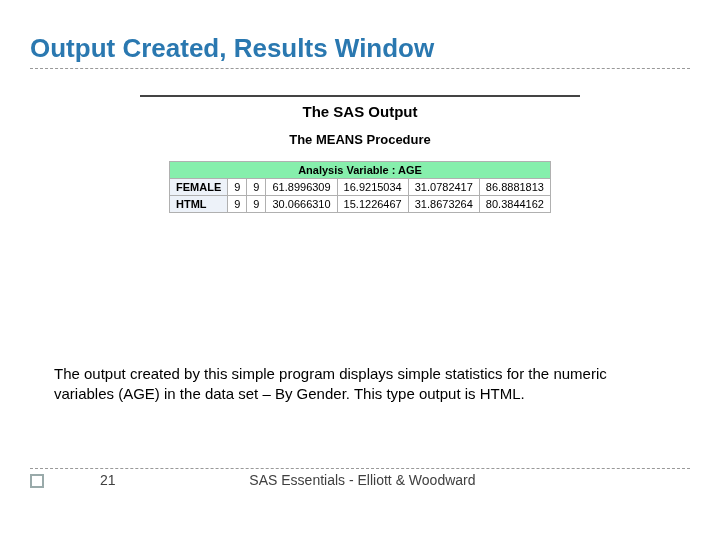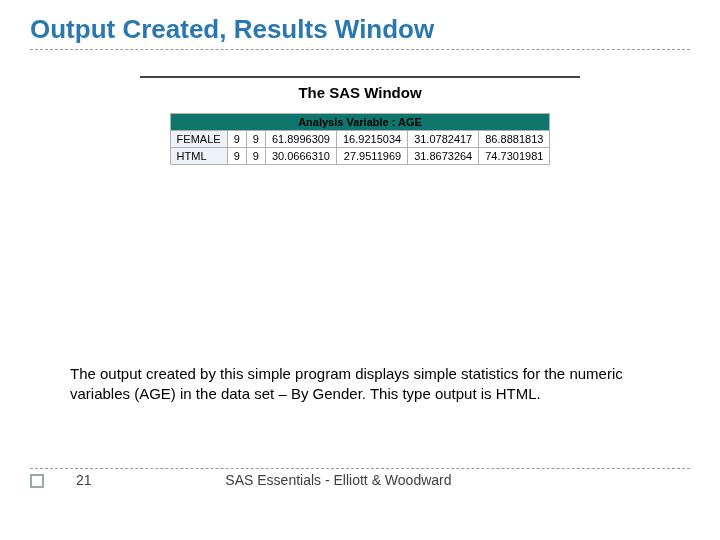--- a/index.html
+++ b/index.html
@@ -9,21 +9,21 @@
     height: 540px;
     background: #fff;
     font-family: Arial, Helvetica, sans-serif;
     color: #000;
   }
   .slide {
     width: 720px;
     height: 540px;
     position: relative;
     box-sizing: border-box;
-    padding: 4px 30px 0 30px;
+    padding: 23px 30px 0 30px;
   }
   .title {
     color: #2a78b0;
     font-size: 26px;
     font-weight: bold;
     margin: 10px 0 4px 0;
     font-family: Arial, sans-serif;
   }
   .dashed-rule {
     border: none;
@@ -55,65 +55,64 @@
   table.means {
     border-collapse: collapse;
     margin: 0 auto;
     font-size: 11px;
   }
   table.means th, table.means td {
     border: 1px solid #b0b0b0;
     padding: 2px 6px;
   }
   table.means thead th {
-    background: #0f766e;
+    background: #86efac;
     font-weight: bold;
     text-align: center;
   }
   table.means .hdr-span {
     text-align: center;
     font-weight: bold;
   }
   table.means td.rowhdr {
     background: #edf2f9;
-    font-weight: normal;
+    font-weight: bold;
   }
   table.means td.num {
     text-align: right;
   }
   .desc {
     position: absolute;
     left: 54px;
     right: 50px;
     top: 364px;
     font-size: 15px;
     line-height: 1.3;
     font-family: Arial, sans-serif;
-    margin-left: 16px;
   }
   .footer-rule {
     position: absolute;
     left: 30px;
     right: 30px;
     top: 460px;
     border: none;
     border-top: 1px dashed #999;
   }
   .footer {
     position: absolute;
     left: 30px;
     right: 30px;
     top: 472px;
     font-size: 14px;
     color: #404040;
     font-family: Arial, sans-serif;
   }
   .footer .pagenum {
     display: inline-block;
-    margin-left: 20px;
+    margin-left: 44px;
     margin-right: 130px;
   }
   .footer .marker {
     display: inline-block;
     width: 10px;
     height: 10px;
     border: 2px solid #9aa;
     vertical-align: middle;
     margin-right: 8px;
   }
@@ -121,21 +120,22 @@
 </head>
 <body>
 
 <div class="slide">
 
   <div class="title">Output Created, Results Window</div>
   <hr class="dashed-rule">
 
   <div class="sas-block">
     <hr class="sas-hr">
-    <div class="sas-title">The SAS Window</div>
+    <div class="sas-title">The SAS Output</div>
+    <div class="sas-proc">The MEANS Procedure</div>
 
     <table class="means">
       <thead>
         <tr>
           <th colspan="7" class="hdr-span">Analysis Variable : AGE</th>
         </tr>
       </thead>
       <tbody>
         <tr>
           <td class="rowhdr">FEMALE</td>
@@ -144,23 +144,23 @@
           <td class="num">61.8996309</td>
           <td class="num">16.9215034</td>
           <td class="num">31.0782417</td>
           <td class="num">86.8881813</td>
         </tr>
         <tr>
           <td class="rowhdr">HTML</td>
           <td class="num">9</td>
           <td class="num">9</td>
           <td class="num">30.0666310</td>
-          <td class="num">27.9511969</td>
+          <td class="num">15.1226467</td>
           <td class="num">31.8673264</td>
-          <td class="num">74.7301981</td>
+          <td class="num">80.3844162</td>
         </tr>
       </tbody>
     </table>
   </div>
 
   <div class="desc">The output created by this simple program displays simple statistics for the numeric variables  (AGE) in the data set – By Gender. This type output is HTML.</div>
 
   <hr class="footer-rule">
   <div class="footer">
     <span class="marker"></span>

